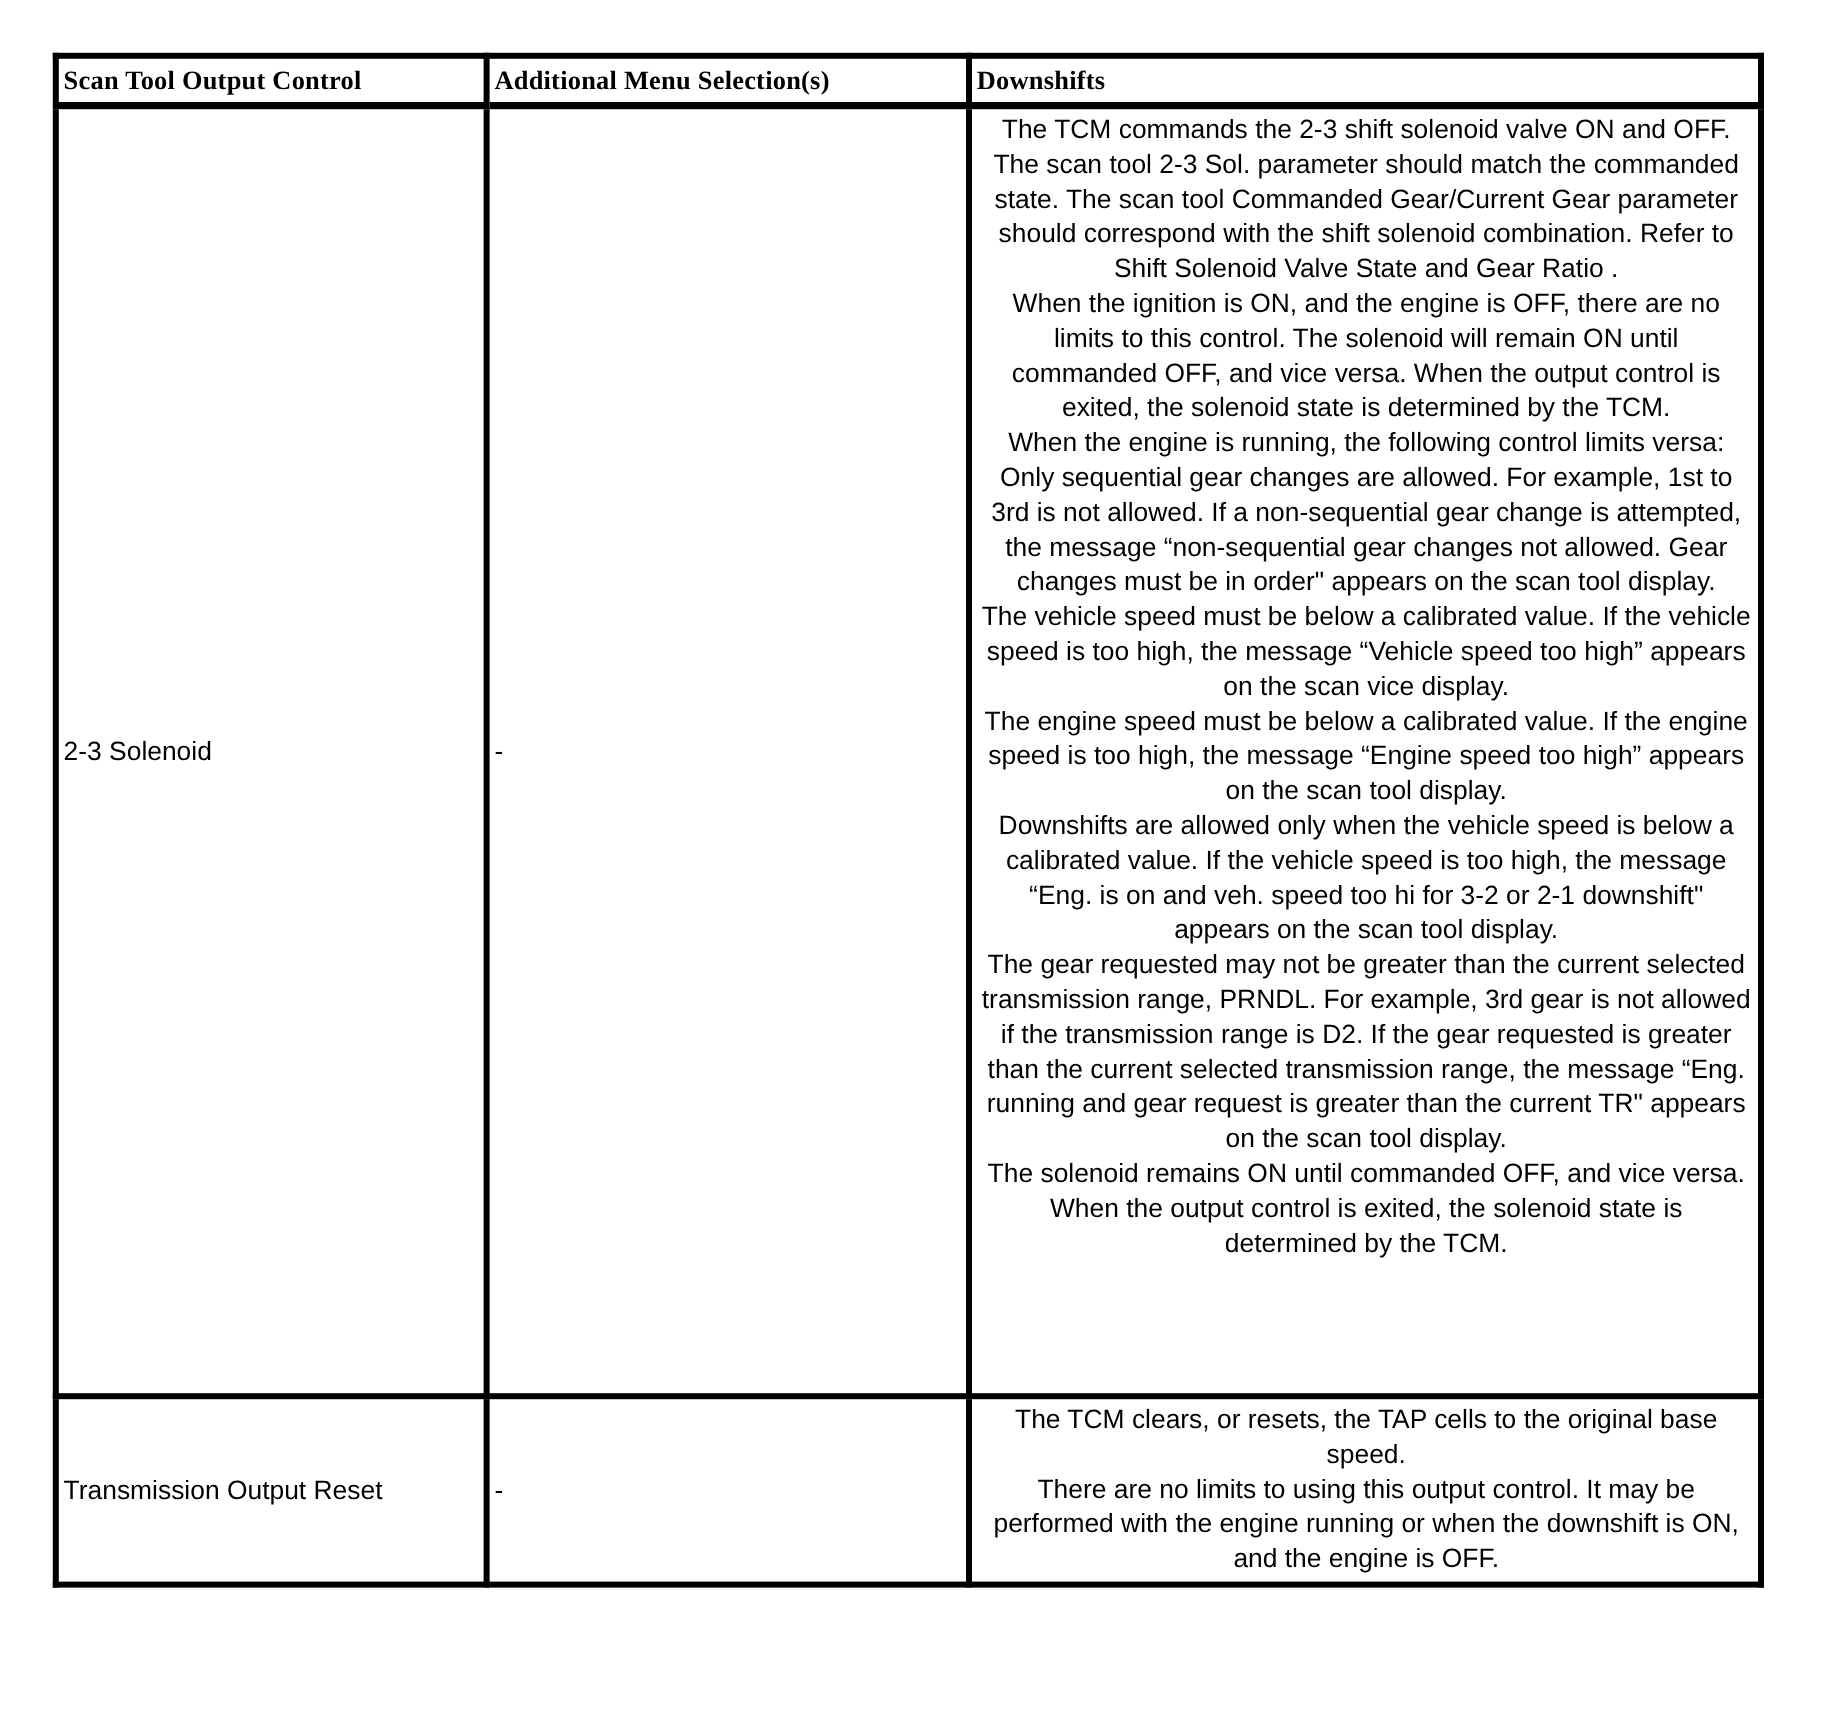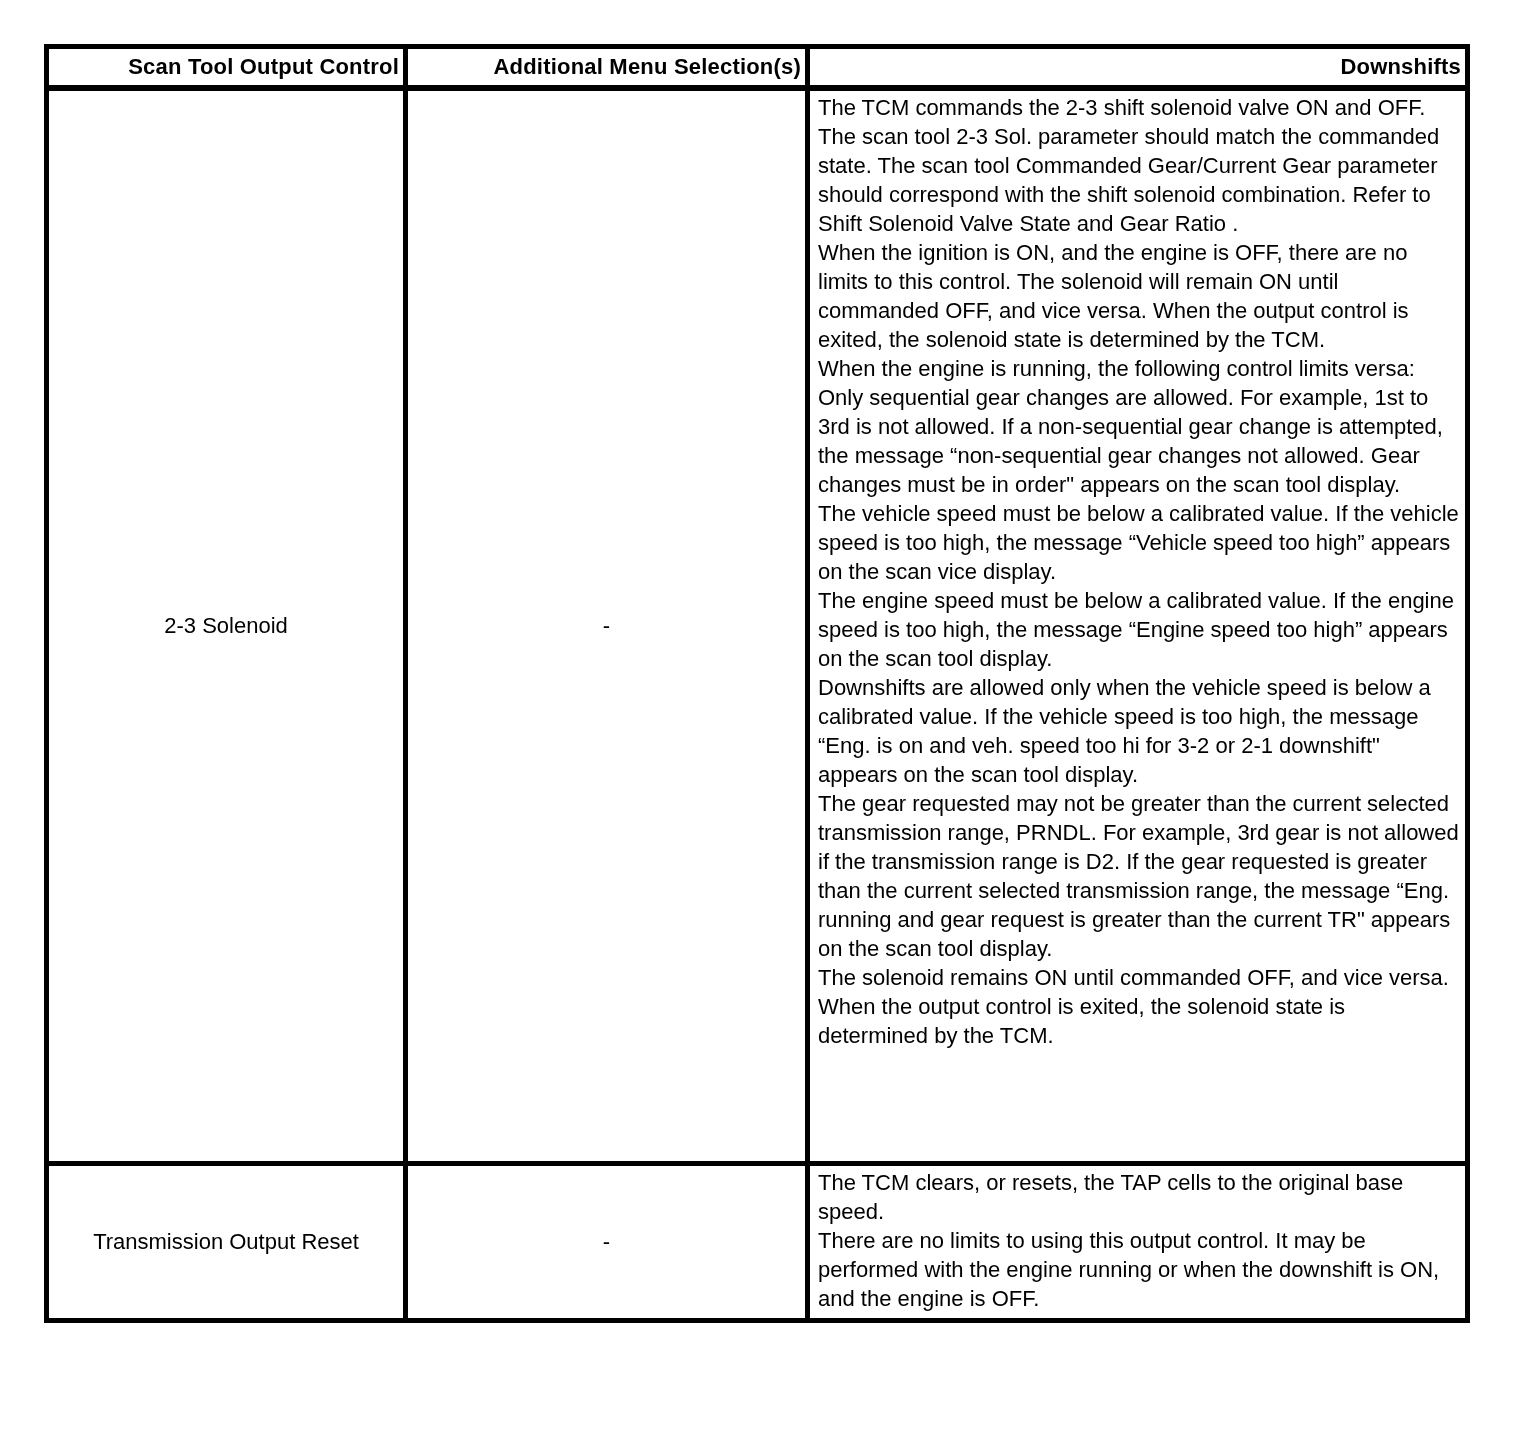--- a/index.html
+++ b/index.html
@@ -26,35 +26,36 @@
     table-layout: fixed;
   }
   table.output-control-table th,
   table.output-control-table td {
     border: 5px solid #000000;
     font-size: 22px;
   }
   table.output-control-table th {
     height: 41px;
     font-weight: bold;
-    text-align: right;
+    text-align: left;
     vertical-align: middle;
     border-bottom-width: 6px;
     padding: 2px 4px;
     letter-spacing: 0.2px;
+    font-family: Liberation Serif, serif;
   }
   tr.row-solenoid { height: 1076px; }
   tr.row-adapts  { height: 157px; }
   td.cell-center {
-    text-align: center;
+    text-align: left;
     vertical-align: middle;
     padding: 4px;
   }
   td.cell-desc {
-    text-align: left;
+    text-align: center;
     vertical-align: top;
     line-height: 29px;
     padding: 2px 6px 2px 8px;
     overflow: hidden;
   }
   td.cell-desc p { margin: 0; }
 </style>
 </head>
 <body>
 

